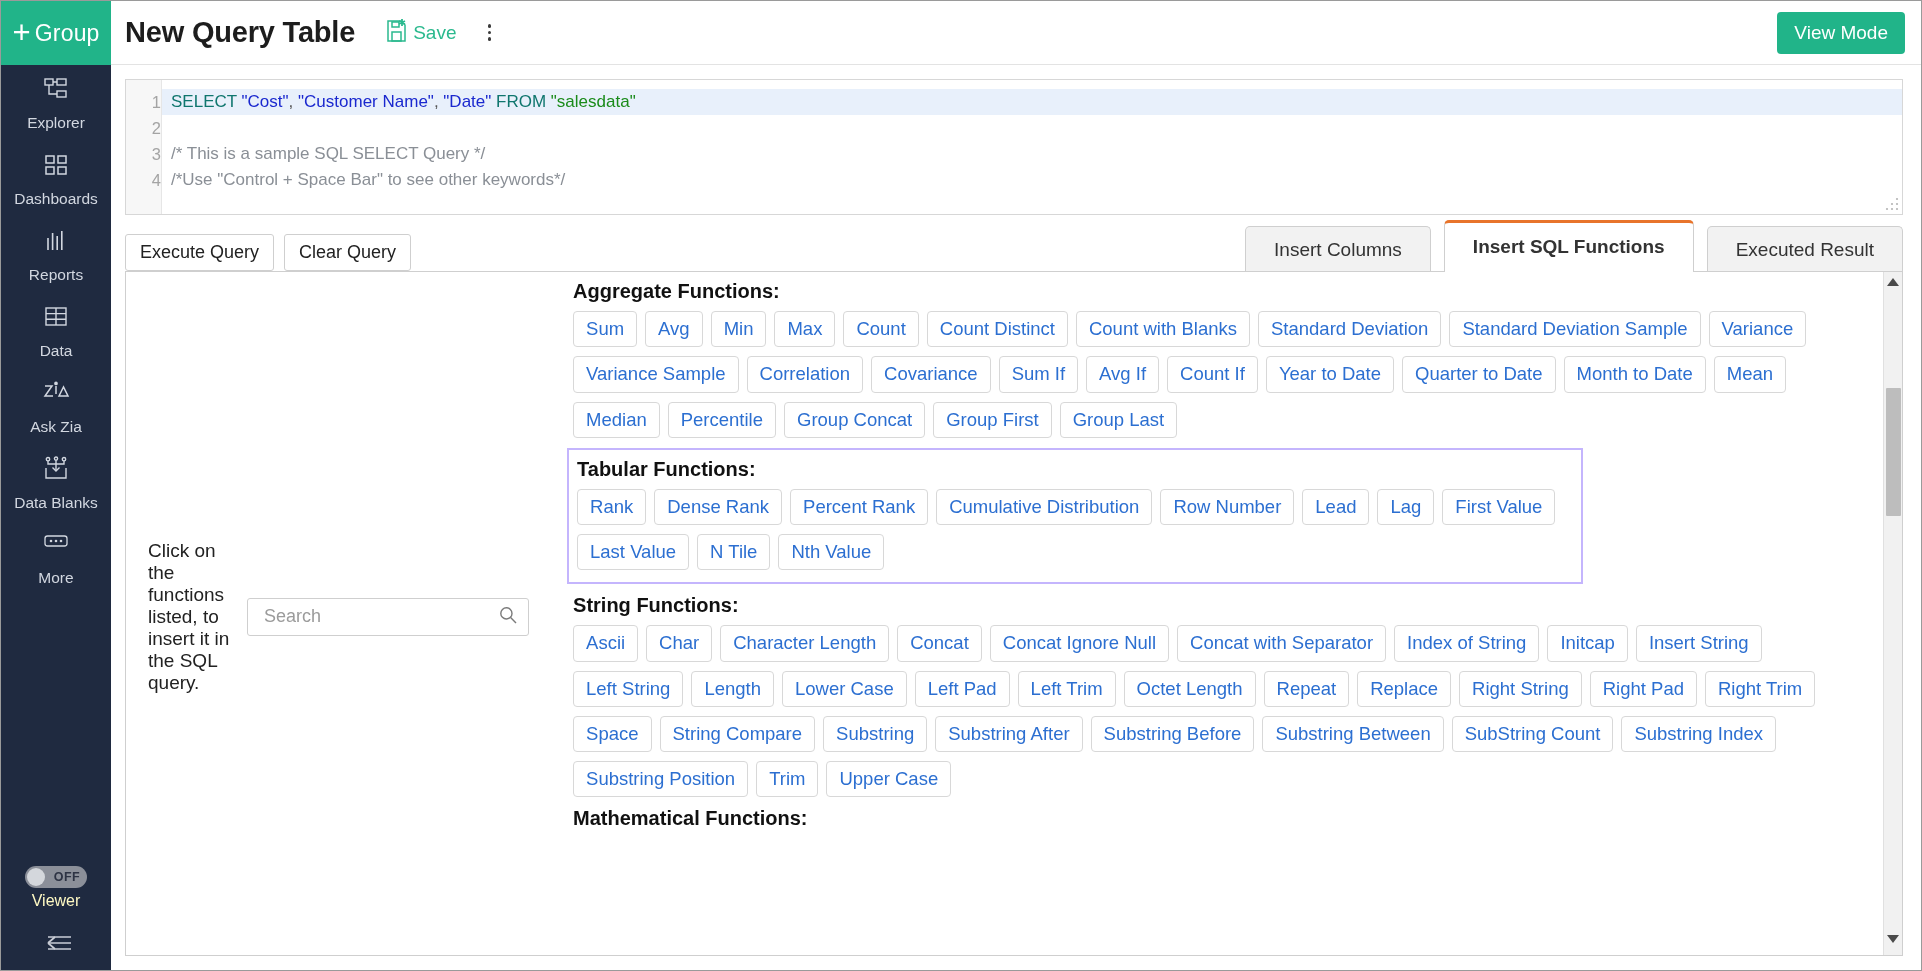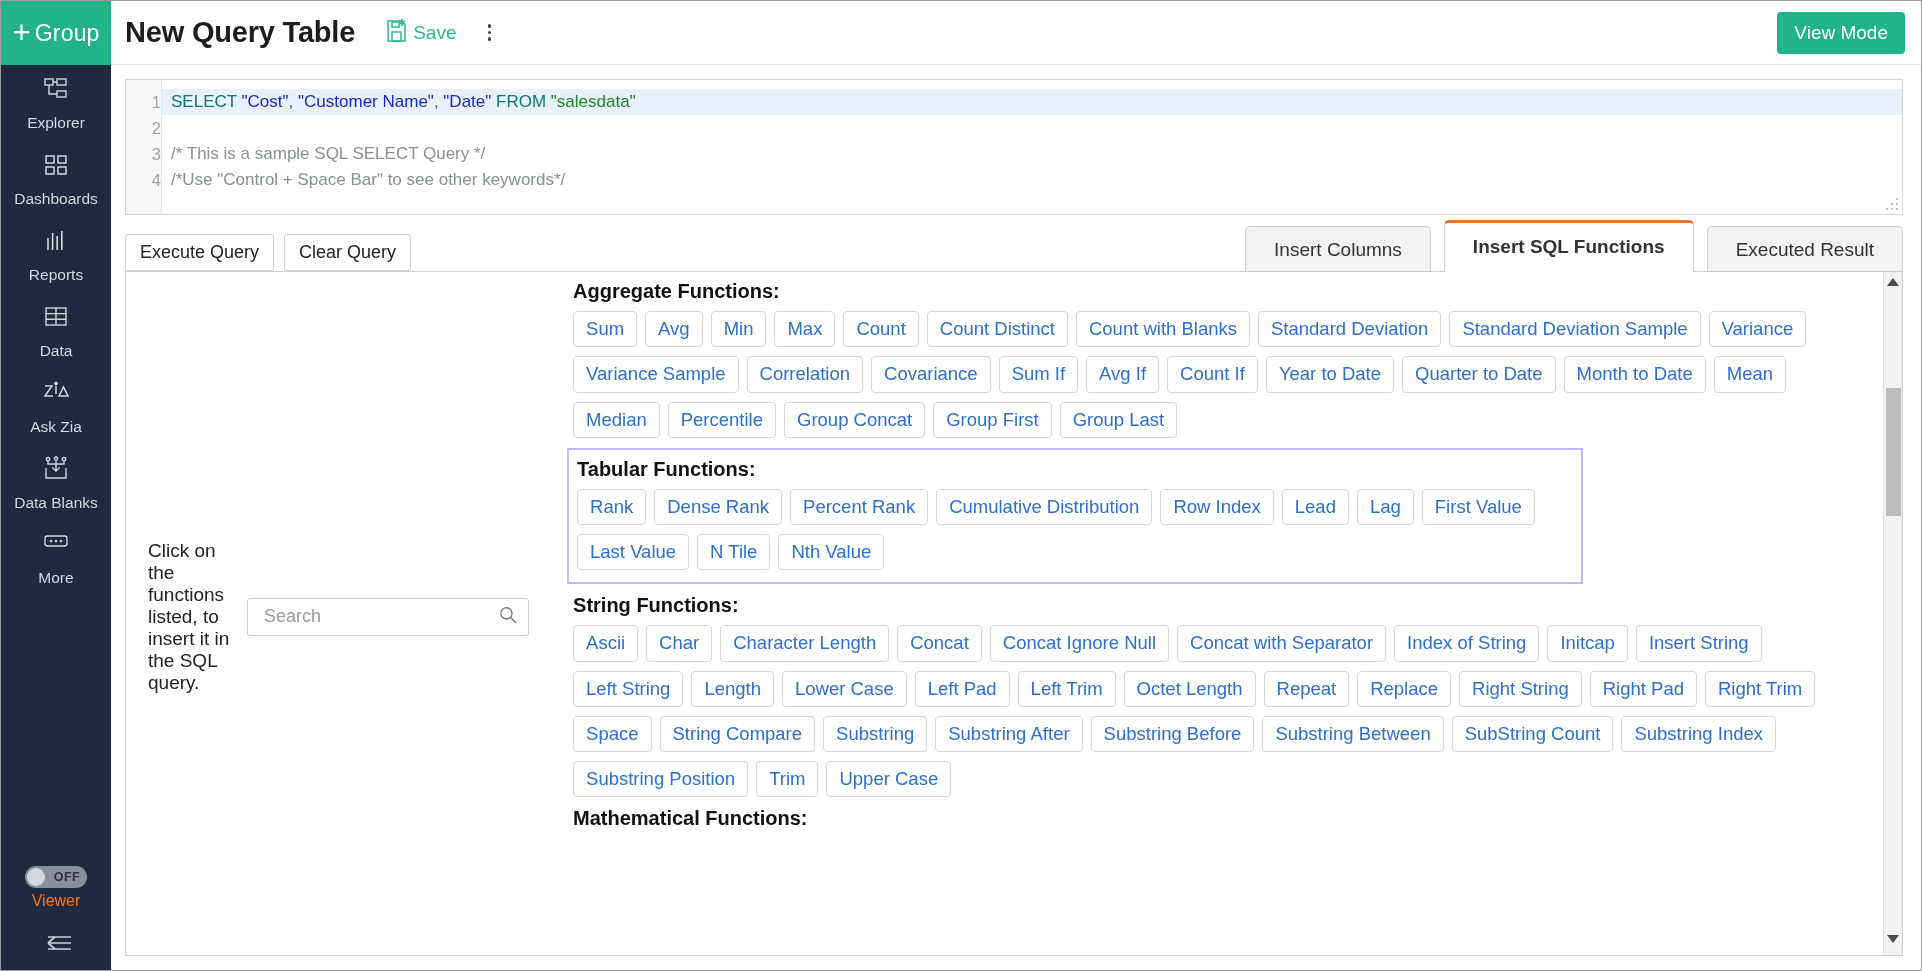--- a/index.html
+++ b/index.html
@@ -97,21 +97,21 @@
     position: absolute;
     right: 7px;
     font-size: 12.5px;
     color: #2d3344;
     font-weight: bold;
     letter-spacing: .4px;
   }
   .viewer-lbl {
     margin-top: 4px;
     font-size: 16px;
-    color: #f97316;
+    color: #fef9c3;
   }
   .collapse-btn {
     height: 54px;
     display: flex;
     align-items: center;
     justify-content: center;
     cursor: pointer;
   }
 
   
@@ -607,21 +607,21 @@
               </div>
           </div>
 
           <div class="group highlight">
             <div class="group-title">Tabular Functions:</div>
             <div class="chips">
                 <button class="chip">Rank</button>
                 <button class="chip">Dense Rank</button>
                 <button class="chip">Percent Rank</button>
                 <button class="chip">Cumulative Distribution</button>
-                <button class="chip">Row Index</button>
+                <button class="chip">Row Number</button>
                 <button class="chip">Lead</button>
                 <button class="chip">Lag</button>
                 <button class="chip">First Value</button>
                 <button class="chip">Last Value</button>
                 <button class="chip">N Tile</button>
                 <button class="chip">Nth Value</button>
               </div>
           </div>
 
           <div class="group">

